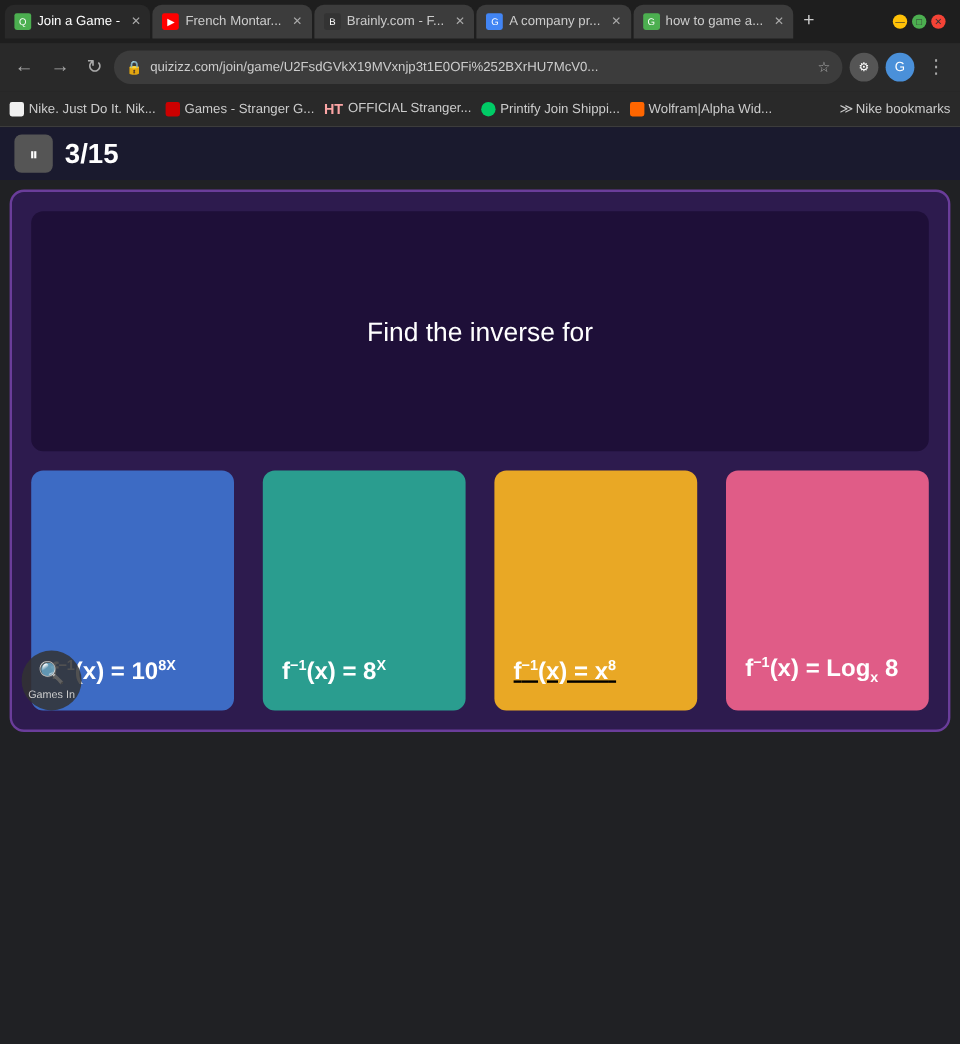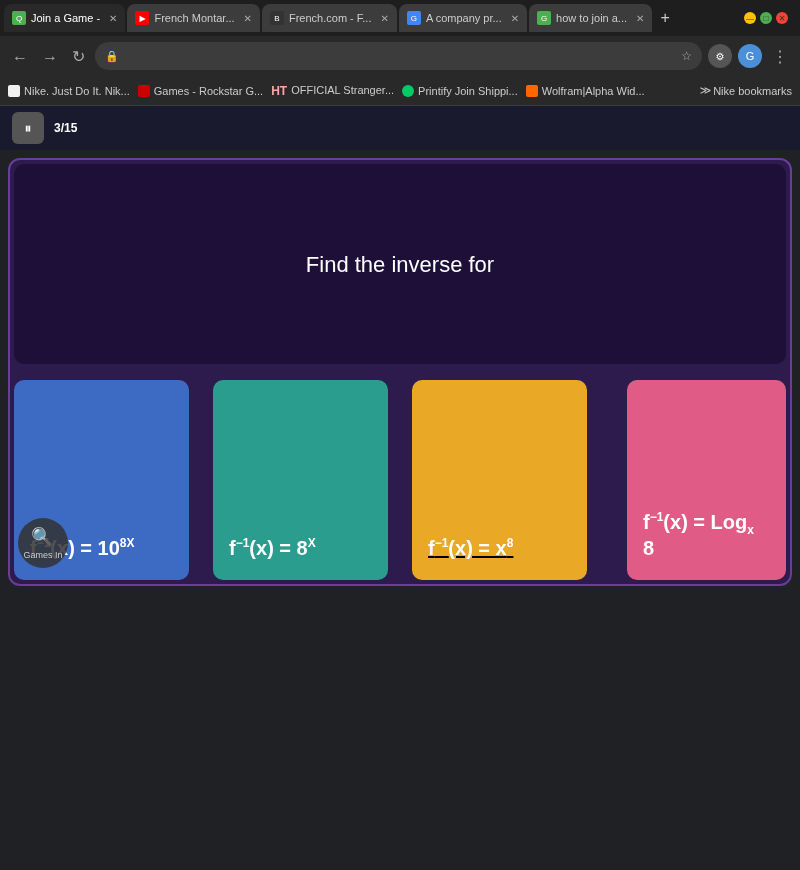--- a/index.html
+++ b/index.html
@@ -202,30 +202,30 @@
       border-radius: 6px;
       display: flex;
       align-items: center;
       justify-content: center;
       cursor: pointer;
       color: white;
       font-size: 14px;
     }
     .progress-text {
       color: white;
-      font-size: 12px;
+      font-size: 23px;
       font-weight: bold;
     }
 
     
     .quiz-main {
       background: #2d1b4e;
       margin: 8px;
       border-radius: 12px;
-      padding: 4px;
+      padding: 16px;
       border: 2px solid #6a3d9a;
     }
 
     
     .question-area {
       background: #1e0f38;
       border-radius: 10px;
       padding: 40px 30px;
       text-align: center;
       margin-bottom: 16px;
@@ -257,21 +257,21 @@
       min-height: 200px;
       display: flex;
       align-items: flex-end;
       justify-content: flex-start;
       cursor: pointer;
       transition: filter 0.2s;
     }
     .answer-card.blue { background: #3d6bc4; }
     .answer-card.teal { background: #2a9d8f; align-items: flex-end; }
     .answer-card.orange { background: #e9a825; text-decoration: underline; }
-    .answer-card.pink { background: #e05c87; margin-left: 16px; }
+    .answer-card.pink { background: #e05c87; }
 
     .answer-text {
       color: white;
       font-size: 20px;
       font-weight: bold;
     }
 
     
     .zoom-btn {
       position: absolute;
@@ -308,68 +308,69 @@
     </div>
 
     <div class="tab">
       <div class="tab-favicon" style="background:#FF0000;color:white;font-size:8px;">▶</div>
       <span class="tab-label">French Montar...</span>
       <span class="tab-close">✕</span>
     </div>
 
     <div class="tab">
       <div class="tab-favicon" style="background:#333;color:white;font-size:8px;">B</div>
-      <span class="tab-label">French.com - F...</span>
+      <span class="tab-label">Brainly.com - F...</span>
       <span class="tab-close">✕</span>
     </div>
 
     <div class="tab">
       <div class="tab-favicon" style="background:#4285F4;color:white;font-size:8px;">G</div>
       <span class="tab-label">A company pr...</span>
       <span class="tab-close">✕</span>
     </div>
 
     <div class="tab">
       <div class="tab-favicon" style="background:#4CAF50;color:white;font-size:8px;">G</div>
-      <span class="tab-label">how to join a...</span>
+      <span class="tab-label">how to game a...</span>
       <span class="tab-close">✕</span>
     </div>
     <span class="new-tab-btn">+</span>
     <div class="window-controls">
       <div class="win-btn win-minimize">—</div>
       <div class="win-btn win-maximize">□</div>
       <div class="win-btn win-close">✕</div>
     </div>
   </div>
 
   <div class="address-bar-row">
     <span class="nav-btn">←</span>
     <span class="nav-btn">→</span>
     <span class="nav-btn">↻</span>
     <div class="address-bar">
       <span style="color:#aaa;font-size:11px;">🔒</span>
+      <span class="address-text">quizizz.com/join/game/U2FsdGVkX19MVxnjp3t1E0OFi%252BXrHU7McV0...</span>
       <div class="address-icons">
         <span class="addr-icon">☆</span>
       </div>
     </div>
     <div class="toolbar-icons">
       <div class="toolbar-icon-box" style="background:#555;font-size:10px;">⚙</div>
       <div class="toolbar-icon-box" style="background:#4a90d9;">G</div>
       <div class="toolbar-icon-box" style="background:transparent;color:#aaa;font-size:16px;">⋮</div>
     </div>
   </div>
 
   <div class="bookmarks-bar">
     <div class="bookmark-item">
       <div class="bookmark-favicon" style="background:#f0f0f0;"></div>
       <span>Nike. Just Do It. Nik...</span>
     </div>
     <div class="bookmark-item">
       <div class="bookmark-favicon" style="background:#cc0000;"></div>
-      <span>Games - Rockstar G...</span>
+      <span>Games - Stranger G...</span>
     </div>
     <div class="bookmark-item">
       <span style="color:#fca5a5;font-size:12px;font-weight:bold;">HT</span>
       <span>OFFICIAL Stranger...</span>
     </div>
     <div class="bookmark-item">
       <div class="bookmark-favicon" style="background:#00cc66;border-radius:50%;"></div>
       <span>Printify Join Shippi...</span>
     </div>
     <div class="bookmark-item">

